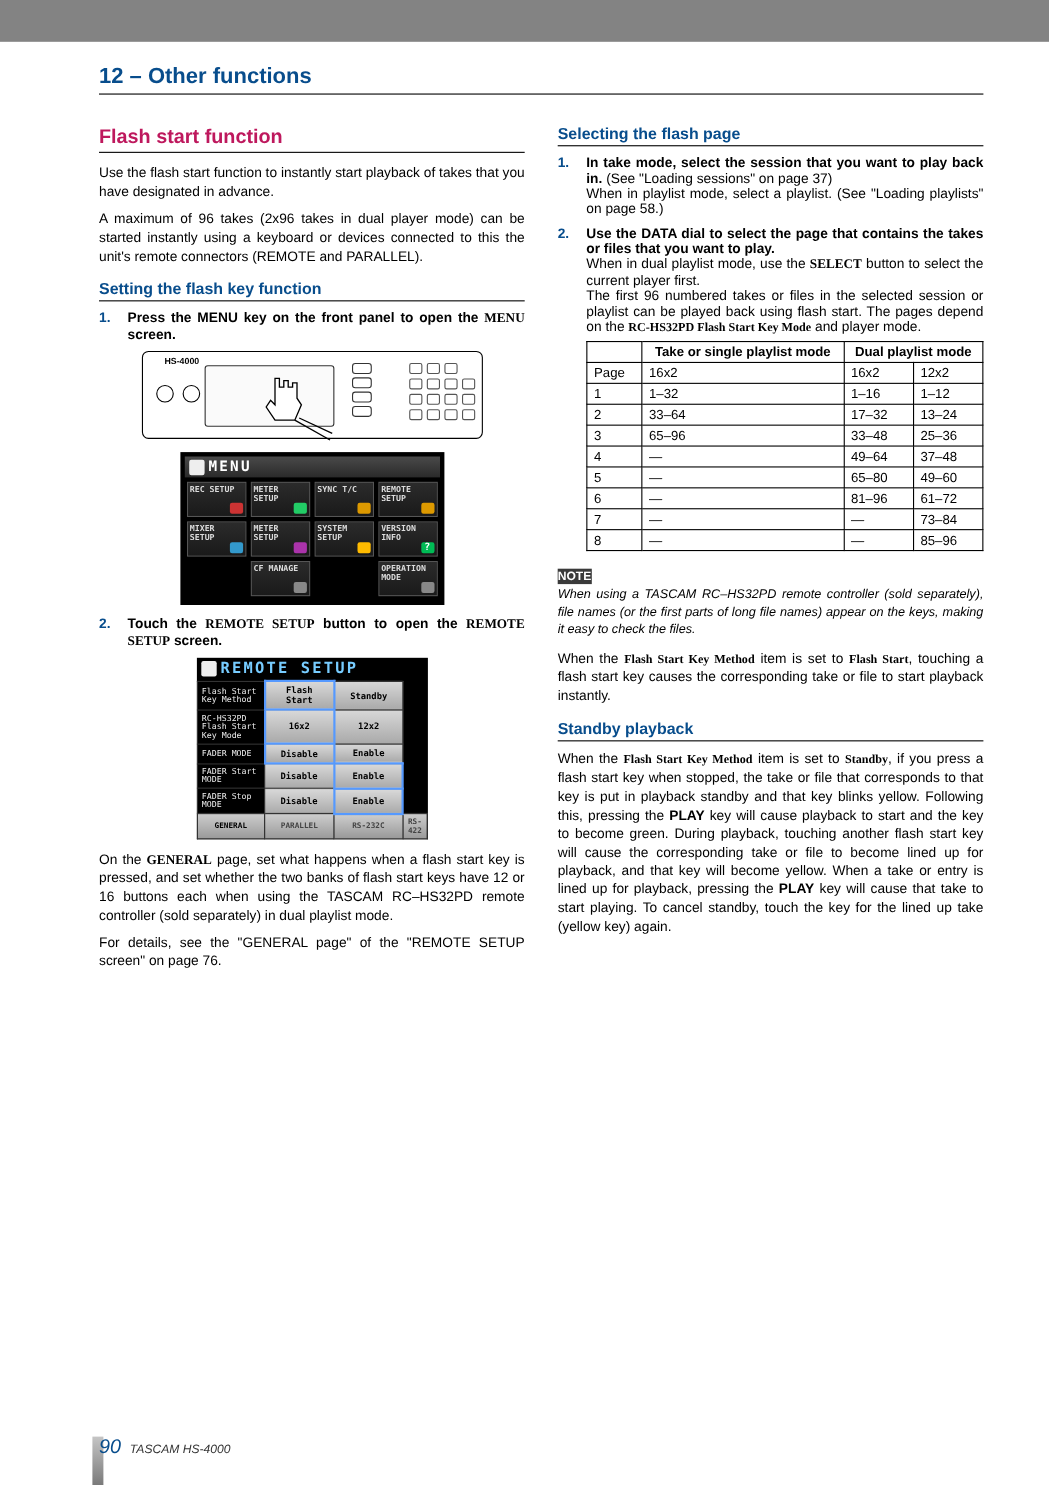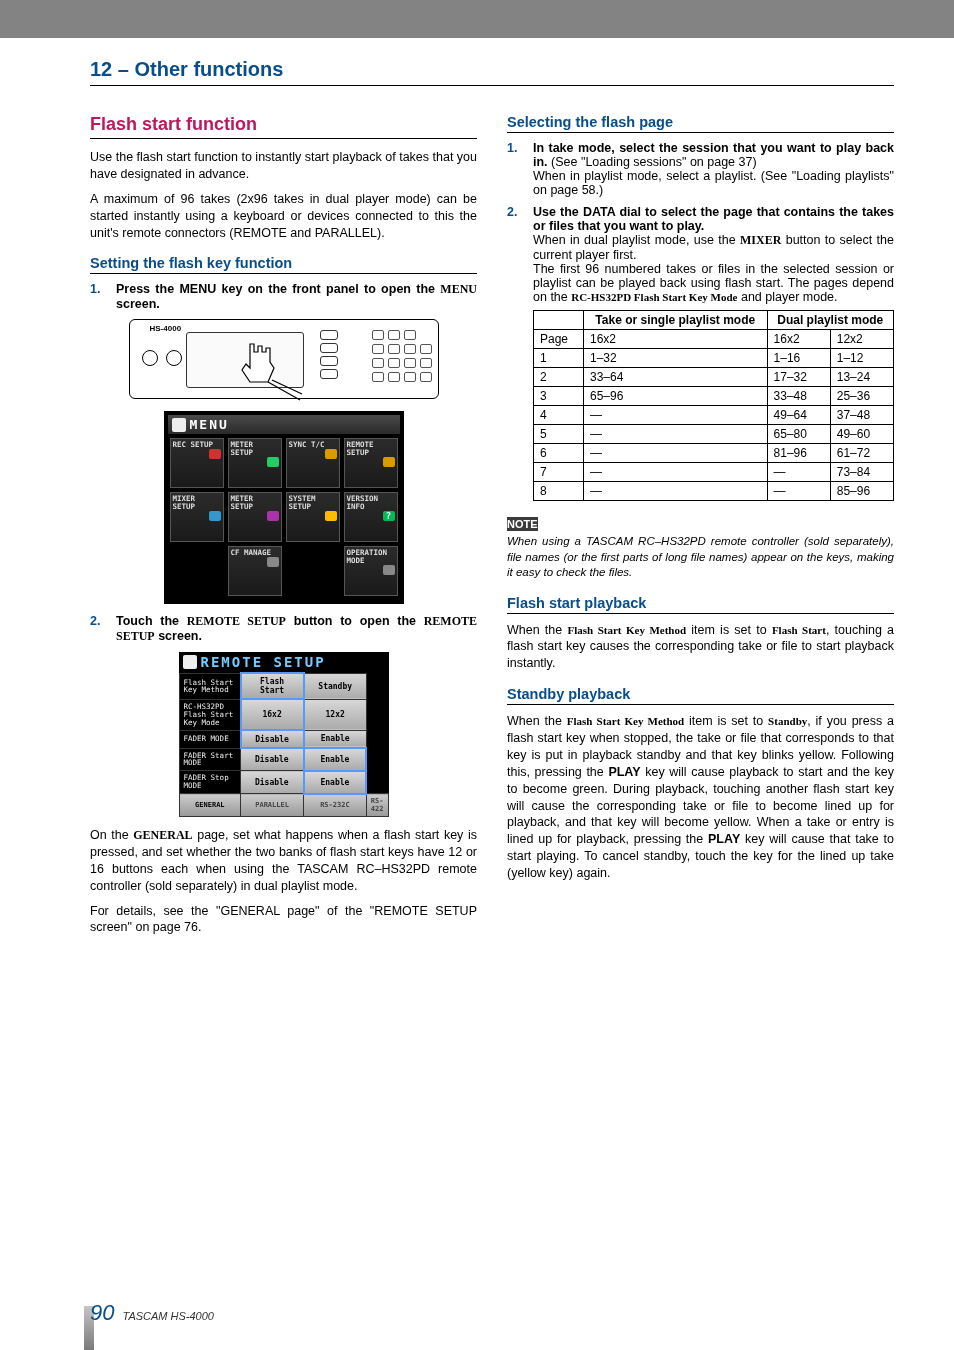--- a/index.html
+++ b/index.html
@@ -129,22 +129,22 @@
   .menu-screen .hdr::before{
     content:""; display:inline-block; width:14px; height:14px;
     background:#eee; border-radius:2px;
   }
   .menu-screen .grid {
     display: grid; grid-template-columns: repeat(4, 1fr);
     gap: 4px; padding: 4px 2px;
   }
   .menu-screen .cell {
     background: linear-gradient(#2b2b2b,#1a1a1a);
-    border: 1px solid #555; height: 50px; padding: 2px;
-    display:flex; flex-direction:column; 
+    border: 1px solid #555; height: 32px; padding: 2px;
+    display:flex; flex-direction:column; justify-content:space-between;
     font-size: 7.5px; line-height:1.05; color:#ddd; font-weight:700;
   }
   .menu-screen .cell .ic { align-self:flex-end; width:12px; height:10px; border-radius:2px; }
   .ic-red{background:#c33;} .ic-grn{background:#2c6;} .ic-org{background:#d90;}
   .ic-blu{background:#39c;} .ic-mag{background:#a3a;} .ic-gry{background:#888;}
   .ic-ylw{background:#fb0;} .ic-q{background:#0b5; color:#fff; text-align:center; font-size:9px; line-height:10px;}
 
   .remote-screen {
     margin: 4px auto 10px;
     width: 210px;
@@ -193,21 +193,21 @@
     border: 1px solid #000; padding: 2px 6px; text-align:left;
   }
   table.flash-table th { font-weight:700; text-align:center; }
   table.flash-table .page-col { width: 50px; }
 
   .footer {
     position: absolute; left: 90px; bottom: 24px;
     display:flex; align-items:baseline; gap:8px;
   }
   .footer .pagenum {
-    font-size: 22px; font-style: italic; color: #084d8c; font-weight:500;
+    font-size: 18px; font-style: italic; color: #084d8c; font-weight:500;
   }
   .footer .prod {
     font-size: 11px; font-style: italic; color:#333;
   }
   .footer-mark {
     position:absolute; left:84px; bottom:0; width:10px; height:44px;
     background: linear-gradient(to top, #7a7a7a, #c5c5c5);
   }
 </style>
 </head>
@@ -391,21 +391,21 @@
           <span class="num">1.</span>
           <span class="body">
             <span class="bold-instr">In take mode, select the session that you want to play back in.</span><span> (See "Loading sessions" on page 37)</span><br>
             <span>When in playlist mode, select a playlist. (See "Loading playlists" on page 58.)</span>
           </span>
         </li>
         <li>
           <span class="num">2.</span>
           <span class="body">
             <span class="bold-instr">Use the DATA dial to select the page that contains the takes or files that you want to play.</span><br>
-            <span>When in dual playlist mode, use the </span><span class="menu-font">MIXER</span><span> button to select the current player first.</span><br>
+            <span>When in dual playlist mode, use the </span><span class="menu-font">SELECT</span><span> button to select the current player first.</span><br>
             <span>The first 96 numbered takes or files in the selected session or playlist can be played back using flash start. The pages depend on the </span><span class="menu-font-sm">RC-HS32PD Flash Start Key Mode</span><span> and player mode.</span>
 
             <table class="flash-table">
               <tbody>
                   <tr>
                 <th class="page-col"></th>
                 <th>Take or single playlist mode</th>
                 <th colspan="2">Dual playlist mode</th>
               </tr>
               <tr>
@@ -464,21 +464,20 @@
                   </tr>
             </tbody>
               </table>
           </span>
         </li>
       </ol>
 
       <div class="note-badge">NOTE</div>
       <p class="note-text">When using a TASCAM RC–HS32PD remote controller (sold separately), file names (or the first parts of long file names) appear on the keys, making it easy to check the files.</p>
 
-      <h3 class="subsection">Flash start playback</h3>
       <p class="justify">
         <span>When the </span><span class="menu-font-sm">Flash Start Key Method</span><span> item is set to </span><span class="menu-font-sm">Flash Start</span><span>, touching a flash start key causes the corresponding take or file to start playback instantly.</span>
       </p>
 
       <h3 class="subsection">Standby playback</h3>
       <p class="justify">
         <span>When the </span><span class="menu-font-sm">Flash Start Key Method</span><span> item is set to </span><span class="menu-font-sm">Standby</span><span>, if you press a flash start key when stopped, the take or file that corresponds to that key is put in playback standby and that key blinks yellow. Following this, pressing the </span><b>PLAY</b><span> key will cause playback to start and the key to become green. During playback, touching another flash start key will cause the corresponding take or file to become lined up for playback, and that key will become yellow. When a take or entry is lined up for playback, pressing the </span><b>PLAY</b><span> key will cause that take to start playing. To cancel standby, touch the key for the lined up take (yellow key) again.</span>
       </p>
     </div>
   </div>

